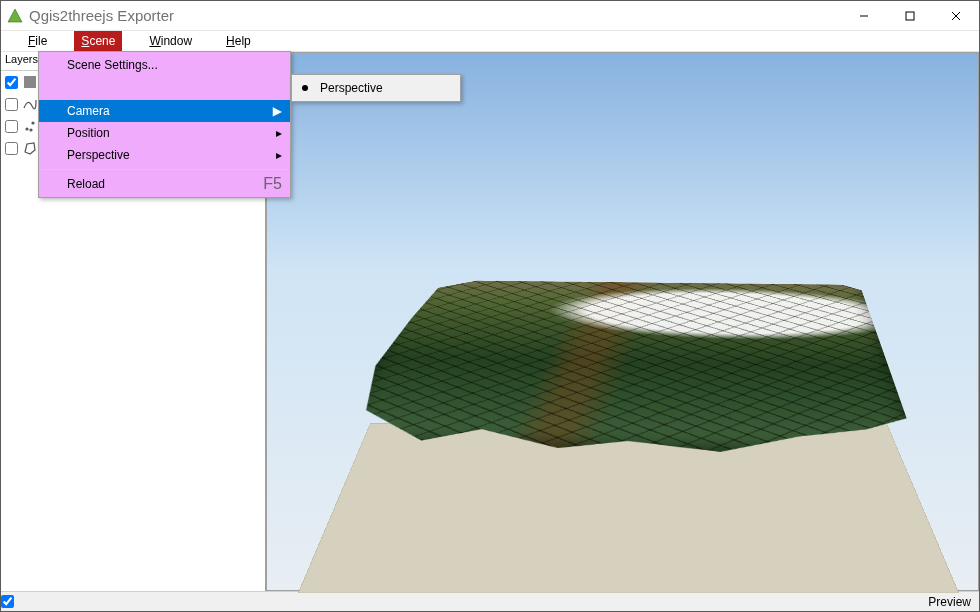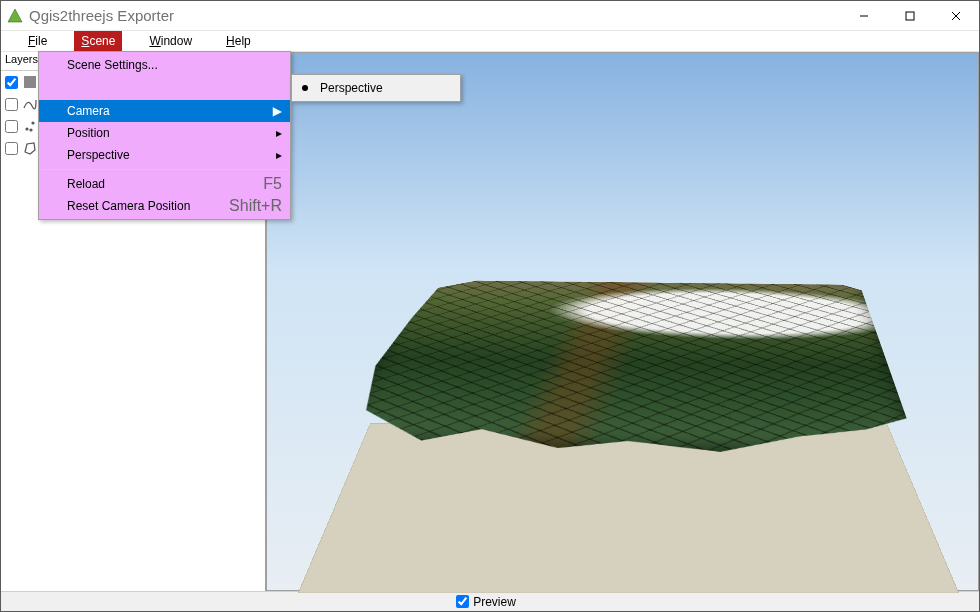--- a/index.html
+++ b/index.html
@@ -105,21 +105,21 @@
     clip-path: polygon(
       6% 8%, 14% 2%, 96% 0%, 100% 4%,
       100% 82%, 92% 88%, 80% 92%, 66% 100%,
       50% 96%, 38% 100%, 24% 92%, 14% 98%,
       2% 84%, 0% 60%, 3% 30%
     );
     box-shadow: inset 0 -10px 20px rgba(0,0,0,0.4);
   }
 
   
-  .statusbar { height: 20px; background:#f0f0f0; border-top:1px solid #d0d0d0; display:flex; align-items:center; justify-content:center; padding-right:8px; gap:4px; }
+  .statusbar { height: 20px; background:#f0f0f0; border-top:1px solid #d0d0d0; display:flex; align-items:center; justify-content:space-between; padding-right:8px; gap:4px; }
   .statusbar input[type=checkbox] { width:13px; height:13px; }
 </style>
 </head>
 <body>
 
 <div class="window">
 
   <div class="titlebar">
     <span class="app-icon">
       <svg viewBox="0 0 16 16" width="16" height="16">
@@ -250,24 +250,20 @@
   </div>
   <div class="drow">
     <span>Perspective</span>
     <span class="subarrow">▸</span>
   </div>
   <div class="sep"></div>
   <div class="drow">
     <span>Reload</span>
     <span class="shortcut">F5</span>
   </div>
-  <div class="drow">
-    <span>Reset Camera Position</span>
-    <span class="shortcut">Shift+R</span>
-  </div>
 </div>
 
 <div class="subdropdown">
   <div class="srow">
     <span class="dot"></span>
     <span>Perspective</span>
   </div>
 </div>
 
 </body></html>

